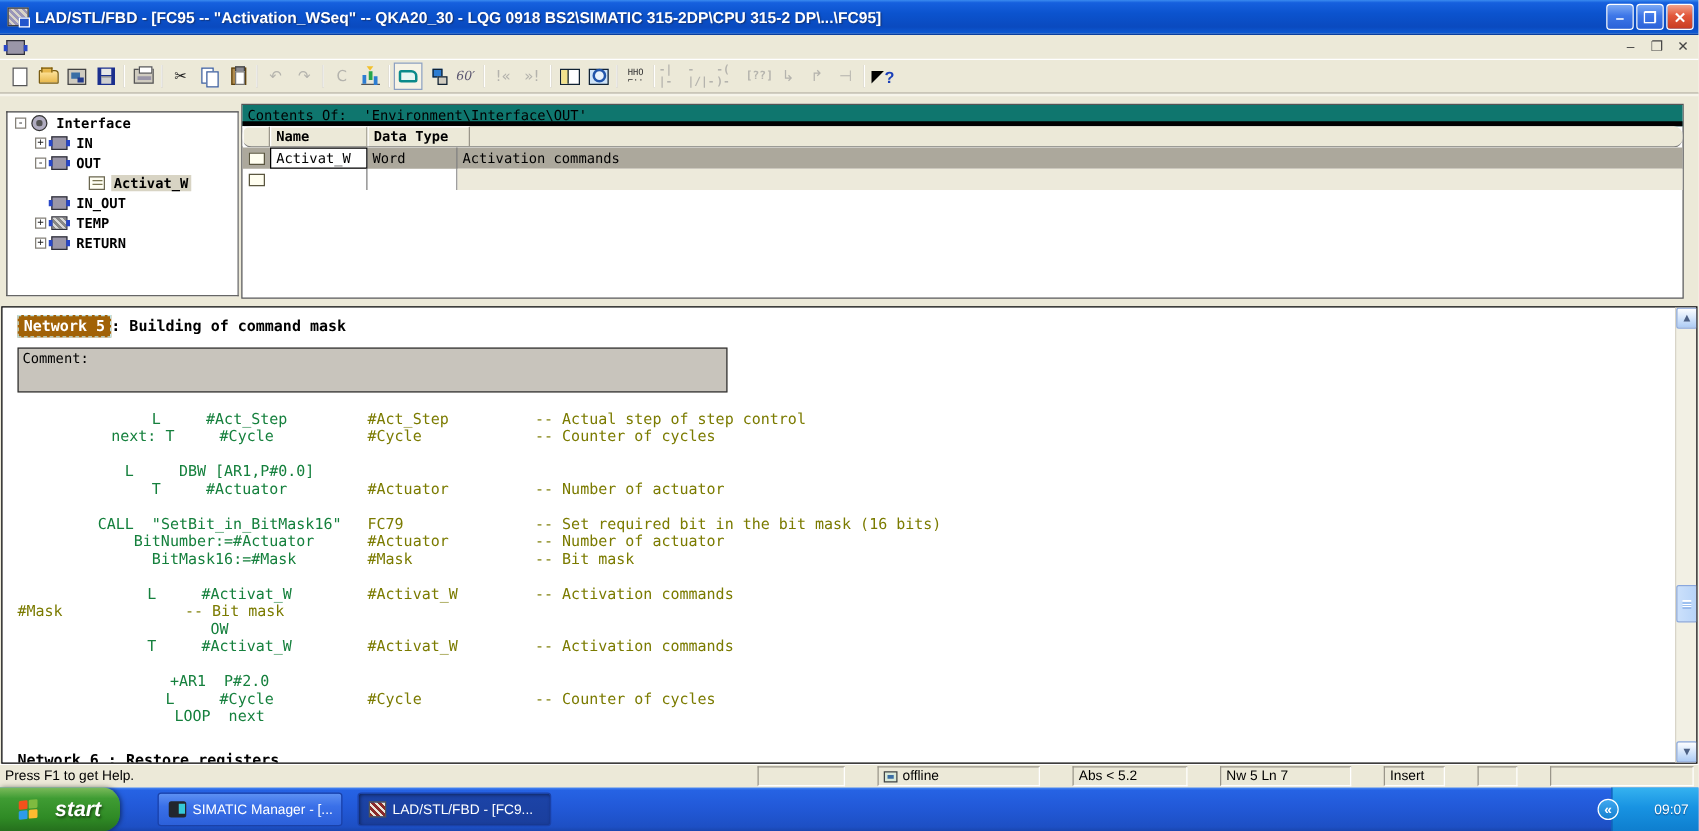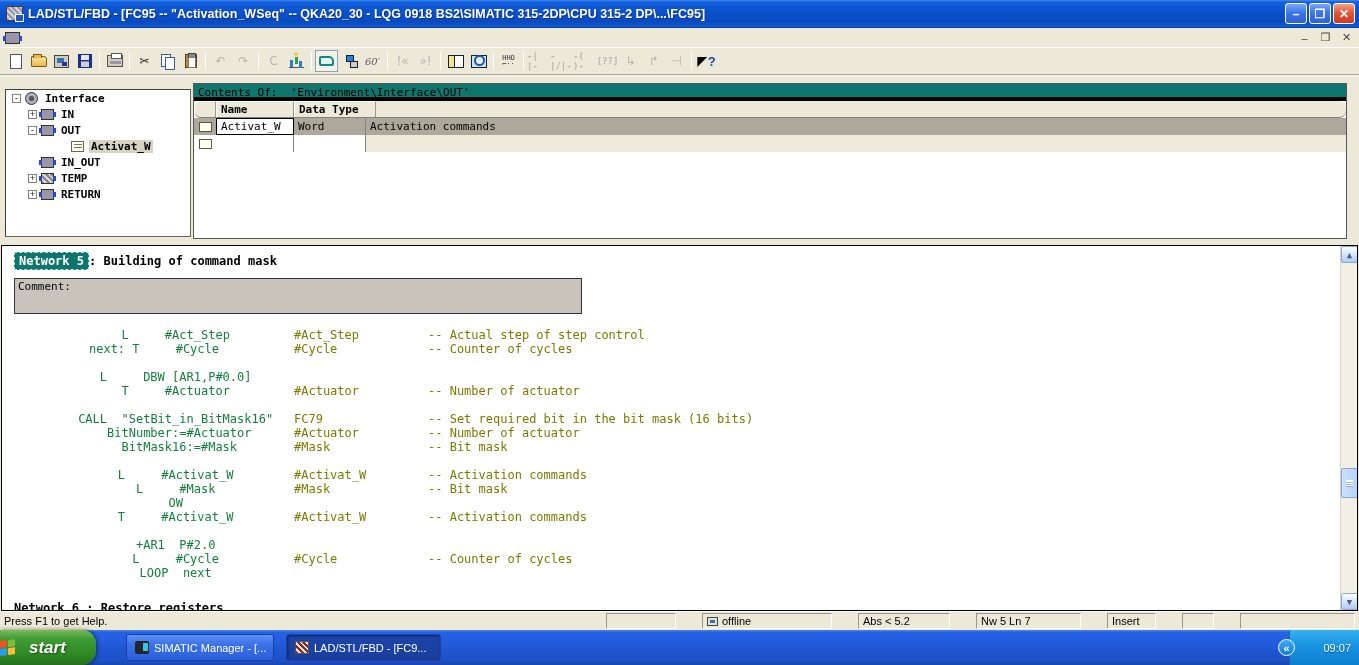--- a/index.html
+++ b/index.html
@@ -113,21 +113,21 @@
   .selected .c-name { background:#fff; border:1px solid #000; }
   .decl-row.cursor .c-comment { background:#EDEADB; }
   .row-icon { width:13px; height:10px; border:1px solid #5a5640; background:#fffef0; position:relative;}
 
   
   .code-gap { height:7px; background:#ECE9D8; }
   .code-pane { position:relative; height:366px; background:#fff; border:1px solid #000; margin:0 1px;
     font-family:"DejaVu Sans Mono",monospace; font-size:12px; overflow:hidden; }
   .code-content { position:absolute; left:12px; top:8px; right:20px; }
   .net-title { height:18px; margin-bottom:4px; font-weight:bold; font-size:12px; white-space:pre;}
-  .net-label-sel { background:#0f766e; color:#fff; padding:1px 4px; border:1px dashed #bfe2e2;text-align:center; }
+  .net-label-sel { background:#a16207; color:#fff; padding:1px 4px; border:1px dashed #bfe2e2;text-align:center; }
   .net-label { color:#000; }
   .comment-box { width:568px; height:36px; background:#C8C4BC; border:1px solid #333; margin:6px 0 14px 0; padding:1px 3px;
     font-size:11px; color:#000; }
   .cl { height:14px; display:flex; white-space:pre; }
   .cl .c-code { width:280px; color:#15803d; flex:0 0 auto;text-align:center;}
   .cl .c-sym { width:134px; color:#7B7B00; flex:0 0 auto;}
   .cl .c-cmt { color:#7B7B00; }
   .net6 { margin-top:21px; }
 
   
@@ -150,21 +150,21 @@
   .w70{width:70px;} .w130{width:130px;} .w92{width:92px;} .w105{width:105px;} .w58{width:49px;text-align:right;} .w32{width:32px;} .w115{width:115px; margin-right:4px;}
   .seg-icon { display:none; width:11px; height:9px; border:1px solid #444; background:#d8e8d8; margin-right:4px; position:relative;}
   .seg-icon::after{content:"";position:absolute;left:2px;top:2px;width:5px;height:3px;background:#3a6ea5;}
   .has-icon .seg-icon{ display:inline-block; }
 
   
   .taskbar { position:absolute; left:0; bottom:0; width:1359px; height:35px;
     background:linear-gradient(180deg,#4A8AF4 0%,#2663E4 6%,#2259D8 45%,#1D4FC4 90%,#1845AE 100%); display:flex; align-items:center;}
   .start-btn { width:96px; height:35px; border-radius:0 14px 14px 0;
     background:linear-gradient(180deg,#7CBB5C 0%,#3F9C33 25%,#2F8A25 70%,#256F1D 100%);
-    box-shadow:1px 0 4px rgba(0,0,0,.5); display:flex; align-items:center; gap:13px;}
+    box-shadow:1px 0 4px rgba(0,0,0,.5); display:flex; align-items:center; justify-content:center; gap:13px;}
   .flag { width:16px; height:16px; display:grid; grid-template-columns:7px 7px; grid-template-rows:7px 7px; gap:1px; transform:skewY(-6deg);}
   .flag i{ border-radius:1px;}
   .flag i:nth-child(1){background:#F3511B;} .flag i:nth-child(2){background:#7EBB3F;}
   .flag i:nth-child(3){background:#2D9BE8;} .flag i:nth-child(4){background:#FDBB30;}
   .start-label { color:#fff; font-weight:bold; font-style:italic; font-size:17px; text-shadow:1px 1px 2px #1a4a12;}
   .task-btn { height:27px; margin-left:14px; border-radius:3px; display:flex; align-items:center; gap:5px; padding:0 8px;
     background:linear-gradient(180deg,#5D90F2 0%,#3A70E8 40%,#2C60DA 100%); border:1px solid #1A41A8;
     color:#fff; font-size:11px; white-space:nowrap; overflow:hidden;}
   .task-btn.active { background:linear-gradient(180deg,#1C44A8 0%,#1A3E9C 100%); box-shadow:inset 1px 1px 3px #10265E;}
   .task-btn .t-icon{ width:14px; height:13px; flex:0 0 auto;}
@@ -439,21 +439,20 @@
           <span class="c-code"></span>
           <span class="c-sym"></span>
           <span class="c-cmt"></span>
         </div>
           <div class="cl">
           <span class="c-code">      L     #Activat_W</span>
           <span class="c-sym">#Activat_W</span>
           <span class="c-cmt">-- Activation commands</span>
         </div>
           <div class="cl">
-          <span class="c-code">      L     #Mask</span>
           <span class="c-sym">#Mask</span>
           <span class="c-cmt">-- Bit mask</span>
         </div>
           <div class="cl">
           <span class="c-code">      OW</span>
           <span class="c-sym"></span>
           <span class="c-cmt"></span>
         </div>
           <div class="cl">
           <span class="c-code">      T     #Activat_W</span>

